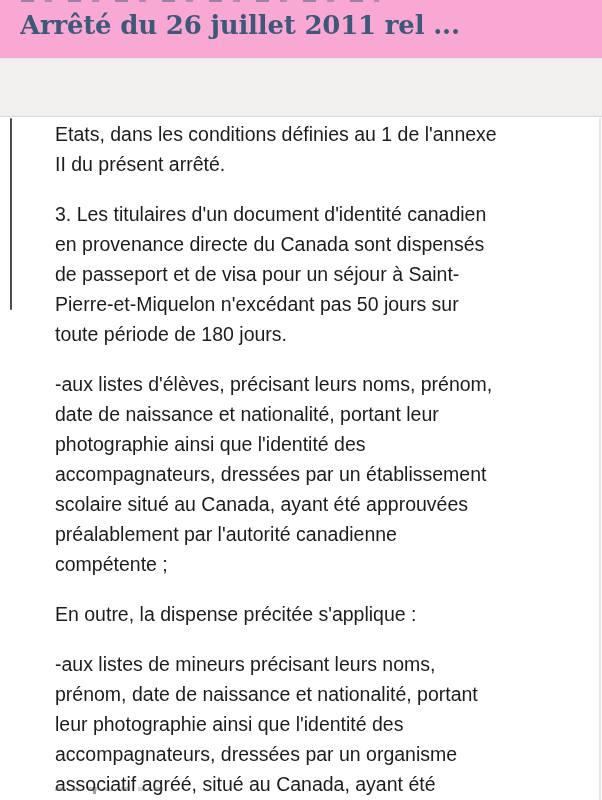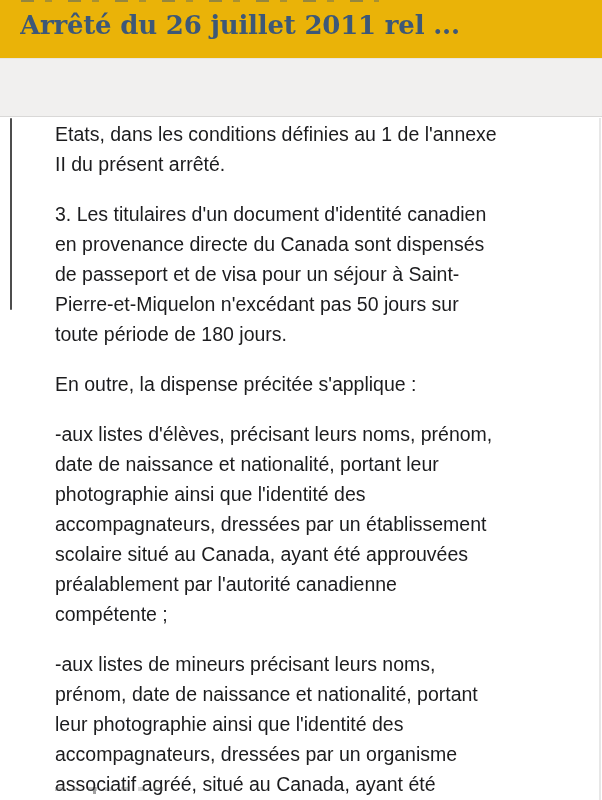--- a/index.html
+++ b/index.html
@@ -12,21 +12,21 @@
     background: #ffffff;
     font-family: "Liberation Sans", "DejaVu Sans", sans-serif;
   }
 
   
   .page-header {
     position: absolute;
     top: 0; left: 0;
     width: 602px;
     height: 66px;
-    background: #eab308;
+    background: #f9a8d4;
   }
   .clipped-prev-line {
     position: absolute;
     top: 0; left: 21px;
     width: 358px;
     height: 2px;
     opacity: 0.55;
     background: repeating-linear-gradient(
       90deg,
       rgba(61, 88, 120, 0.9) 0 13px,
@@ -137,22 +137,22 @@
   <div class="clipped-prev-line"></div>
   <h1 class="doc-title">Arrêté du 26 juillet 2011 rel ...</h1>
 </header>
 
 <div class="divider-band"></div>
 
 <main class="content-panel">
   <div class="content-inner">
     <p>Etats, dans les conditions définies au 1 de l'annexe II du présent arrêté.</p>
     <p>3. Les titulaires d'un document d'identité canadien en provenance directe du Canada sont dispensés de passeport et de visa pour un séjour à Saint-Pierre-et-Miquelon n'excédant pas 50 jours sur toute période de 180 jours.</p>
+    <p>-aux listes d'élèves, précisant leurs noms, prénom, date de naissance et nationalité, portant leur photographie ainsi que l'identité des accompagnateurs, dressées par un établissement scolaire situé au Canada, ayant été approuvées préalablement par l'autorité canadienne compétente ;</p>
     <p>En outre, la dispense précitée s'applique :</p>
-    <p>-aux listes d'élèves, précisant leurs noms, prénom, date de naissance et nationalité, portant leur photographie ainsi que l'identité des accompagnateurs, dressées par un établissement scolaire situé au Canada, ayant été approuvées préalablement par l'autorité canadienne compétente ;</p>
     <p>-aux listes de mineurs précisant leurs noms, prénom, date de naissance et nationalité, portant leur photographie ainsi que l'identité des accompagnateurs, dressées par un organisme associatif agréé, situé au Canada, ayant été approuvées préalablement par l'autorité canadienne compétente.</p>
   </div>
 </main>
 
 <div class="scrollbar-thumb-left"></div>
 <div class="scrollbar-track-right"></div>
 
 <div class="clipped-next-line">
   <span class="tall-tick"></span>
 </div>

